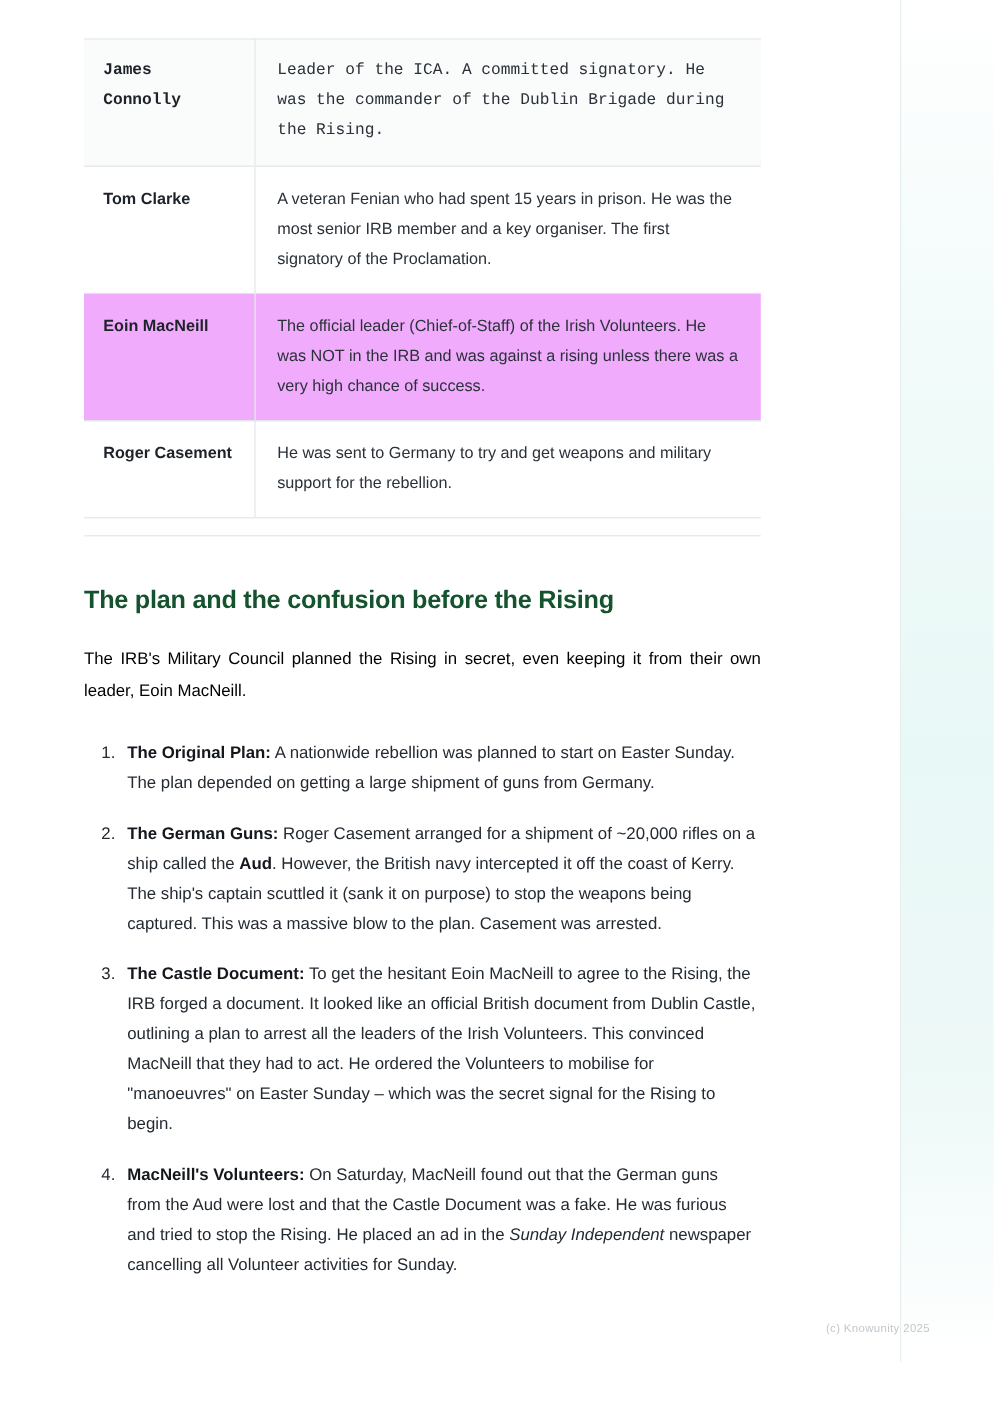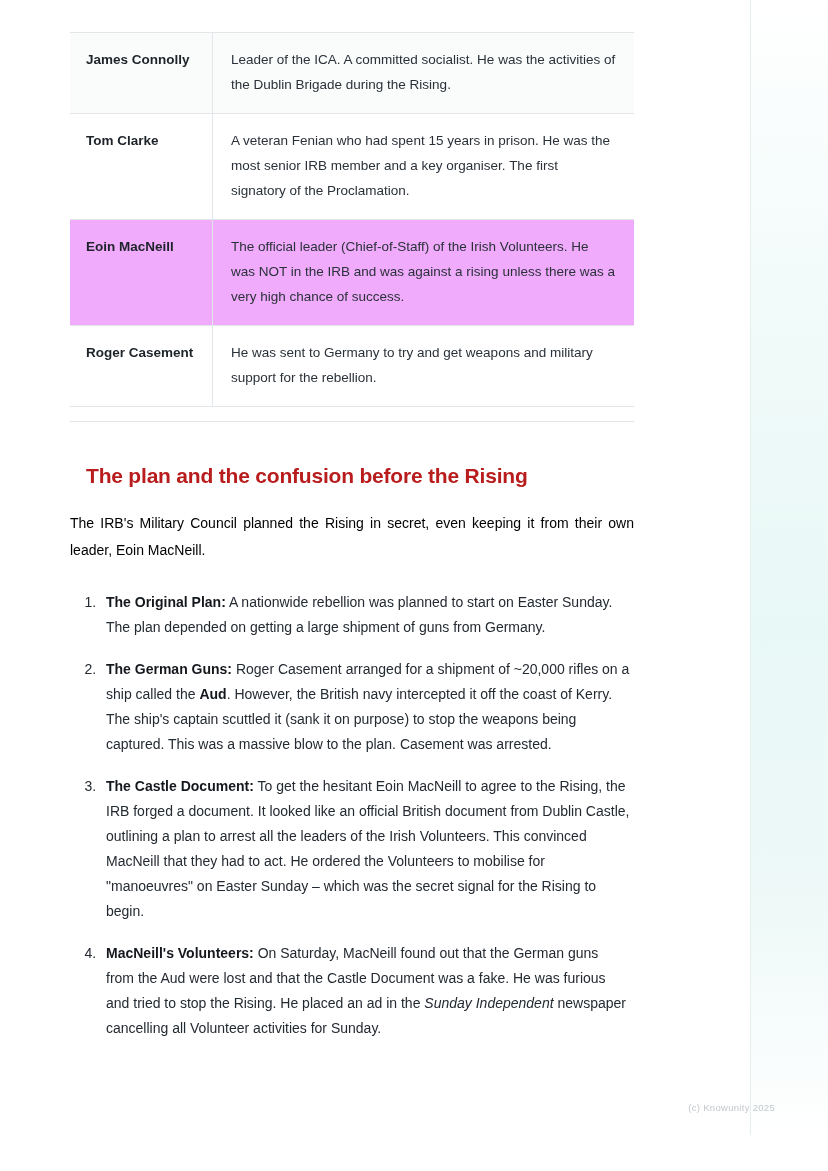--- a/index.html
+++ b/index.html
@@ -72,34 +72,35 @@
   }
   table.people tr.alt td {
     background: #f0abfc;
   }
   table.people tr.first td {
     border-top: 1px solid #e3e6e8;
   }
   table.people tr.first td.name,
   table.people tr.first td.desc {
     background: #fafbfb;
+    font-family: Liberation Mono, monospace;
   }
   .table-bottom-rule {
     width: 564px;
     height: 1px;
     background: #e3e6e8;
     margin-top: 14px;
   }
 
   
   h2.section-title {
     font-size: 21px;
     font-weight: bold;
-    color: #b91c1c;
-    margin: 42px 0 22px 16px;
+    color: #14532d;
+    margin: 42px 0 22px 0;
     letter-spacing: -0.2px;
   }
 
   p.intro {
     font-size: 14px;
     line-height: 27px;
     margin: 0 0 26px 0;
     text-align: justify;
     color: #000000;
   }
@@ -142,21 +143,21 @@
 
   <div class="side-strip"></div>
   <div class="side-strip-line"></div>
 
   <div class="content">
 
     <table class="people">
       <tbody>
         <tr class="first alt">
           <td class="name">James Connolly</td>
-          <td class="desc">Leader of the ICA. A committed socialist. He was the activities of the Dublin Brigade during the Rising.</td>
+          <td class="desc">Leader of the ICA. A committed signatory. He was the commander of the Dublin Brigade during the Rising.</td>
         </tr>
         <tr>
           <td class="name">Tom Clarke</td>
           <td class="desc">A veteran Fenian who had spent 15 years in prison. He was the most senior IRB member and a key organiser. The first signatory of the Proclamation.</td>
         </tr>
         <tr class="alt">
           <td class="name">Eoin MacNeill</td>
           <td class="desc">The official leader (Chief-of-Staff) of the Irish Volunteers. He was NOT in the IRB and was against a rising unless there was a very high chance of success.</td>
         </tr>
         <tr>

